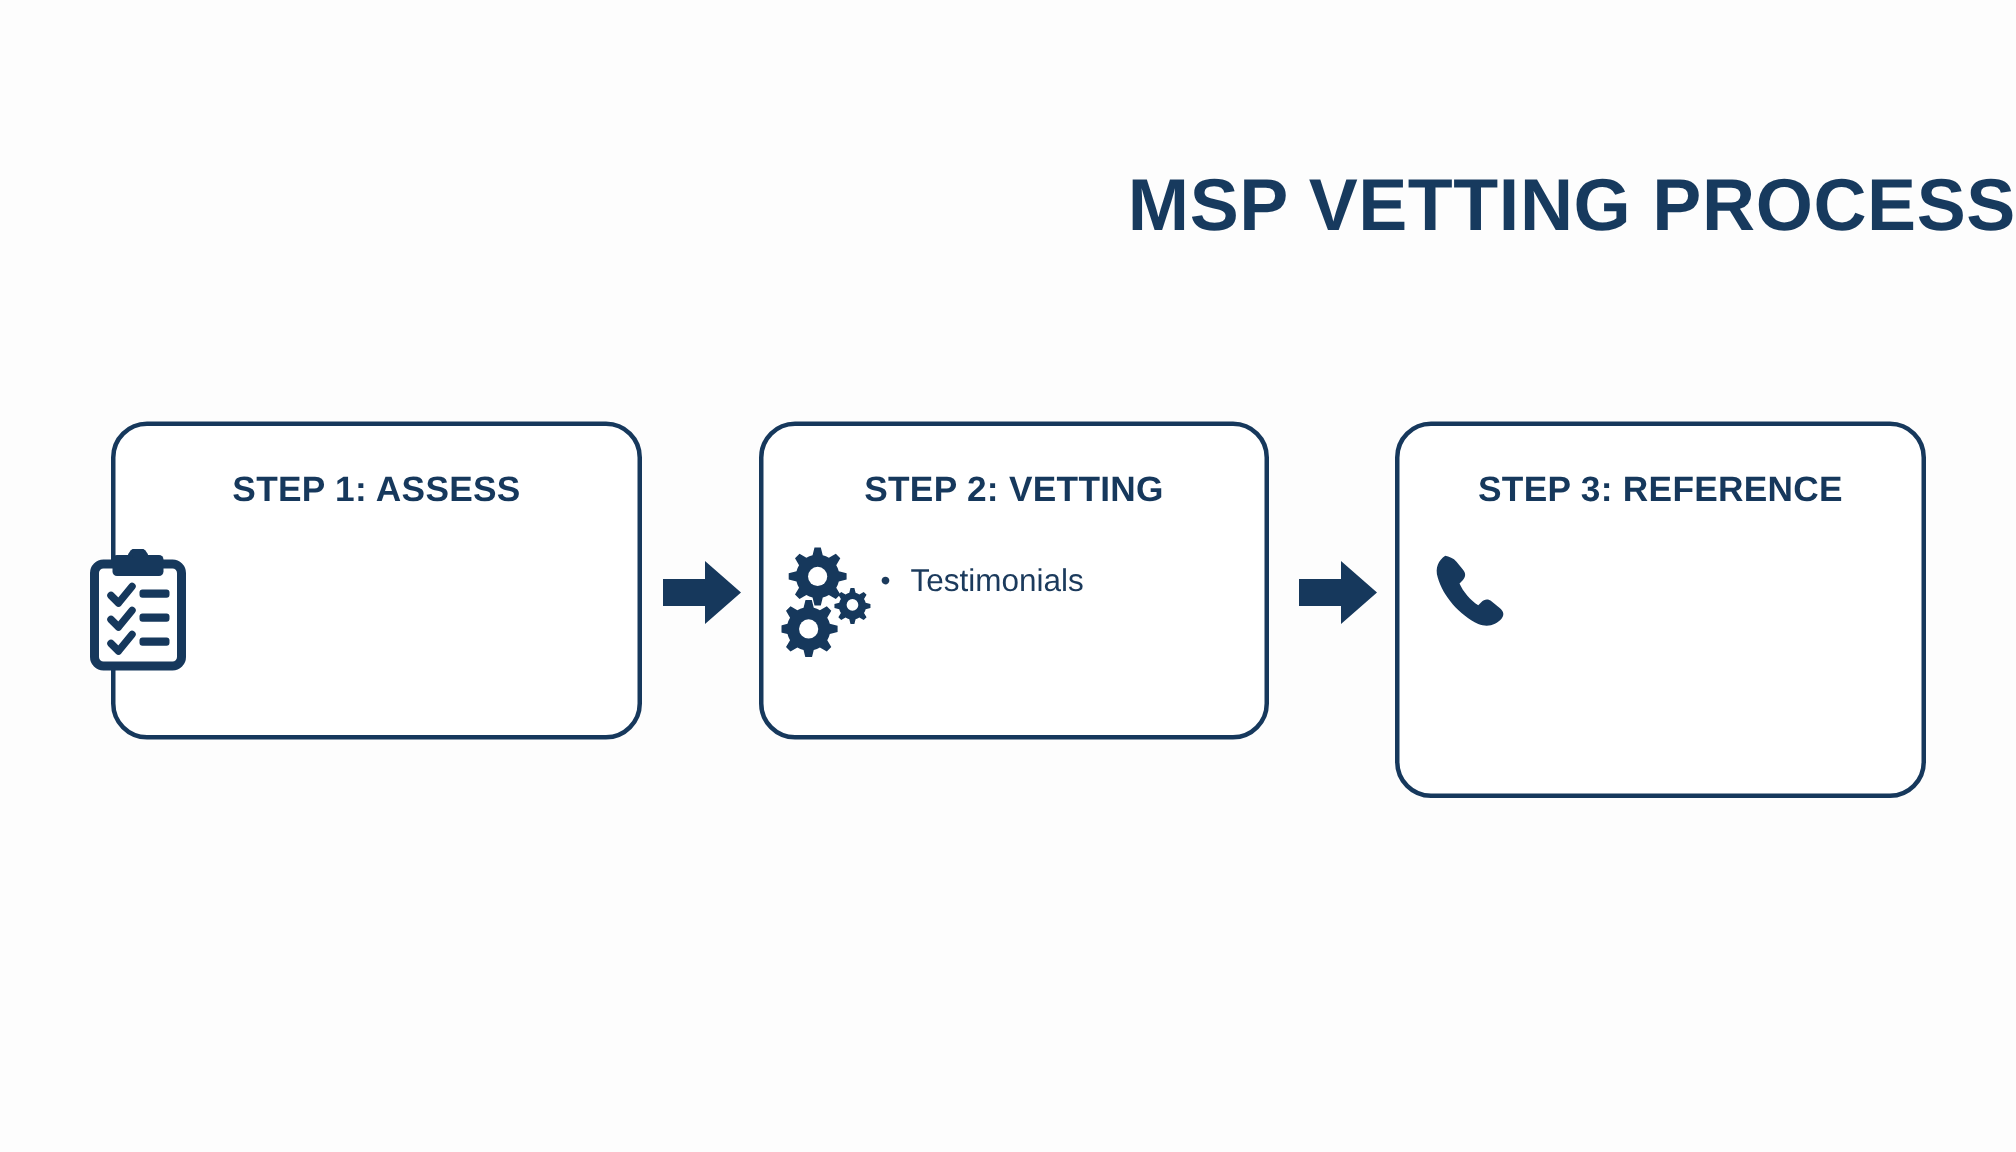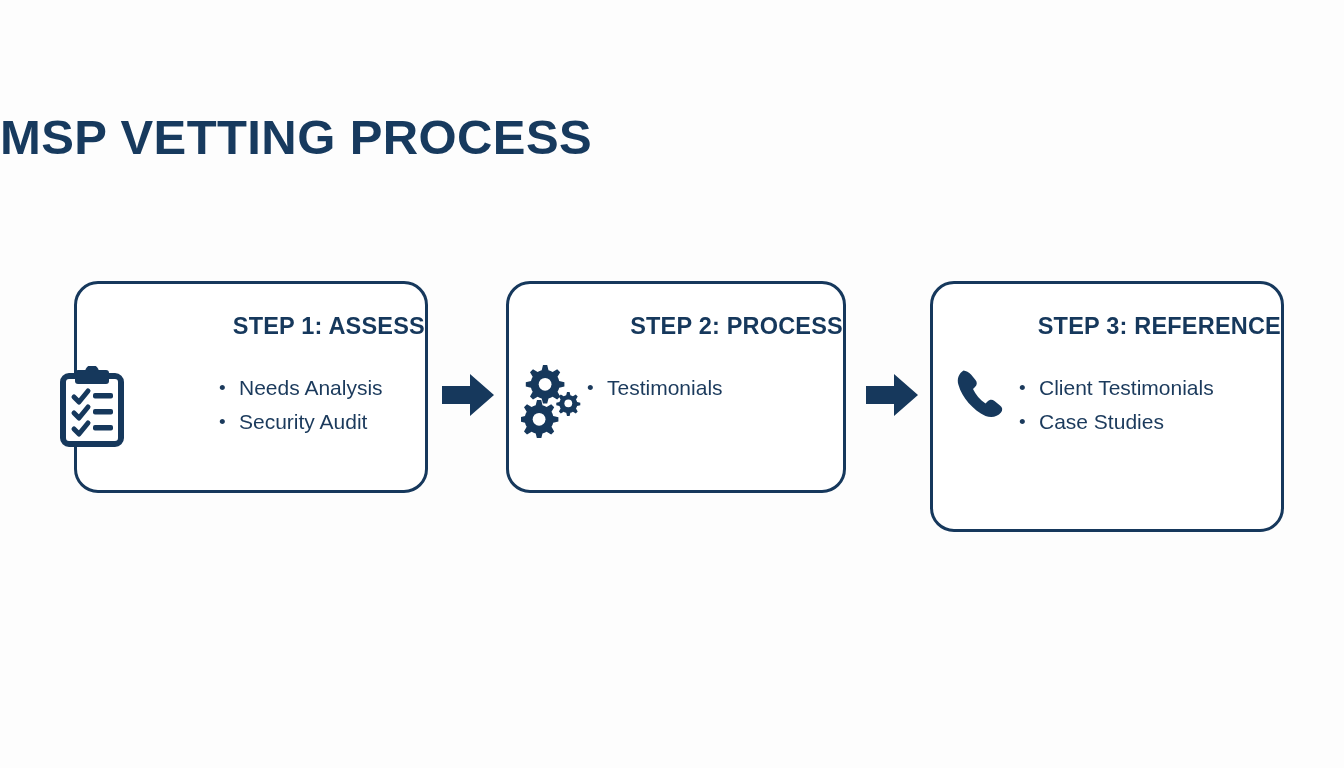--- a/index.html
+++ b/index.html
@@ -20,21 +20,21 @@
     position: absolute;
     inset: 0;
   }
 
   
   .title {
     position: absolute;
     left: 0;
     top: 113px;
     width: 1344px;
-    text-align: left;
+    text-align: right;
     font-family: "Liberation Sans Narrow", "Liberation Sans", sans-serif;
     font-size: 49px;
     font-weight: bold;
     letter-spacing: 0.4px;
     color: #173a5e;
     line-height: 1;
     white-space: nowrap;
   }
 
   
@@ -47,21 +47,21 @@
   }
   #card-1 { left: 74px;  top: 281px; width: 354px; height: 212px; }
   #card-2 { left: 506px; top: 281px; width: 340px; height: 212px; }
   #card-3 { left: 930px; top: 281px; width: 354px; height: 251px; }
 
   .card-heading {
     position: absolute;
     left: 0;
     right: 0;
     top: 31px;
-    text-align: right;
+    text-align: center;
     font-family: "Liberation Sans Narrow", "Liberation Sans", sans-serif;
     font-size: 23.5px;
     font-weight: bold;
     letter-spacing: 0.2px;
     color: #16385c;
     line-height: 1;
     white-space: nowrap;
   }
 
   .bullets {
@@ -129,34 +129,30 @@
         <path d="M19 31 l5 5 l9 -11" fill="none" stroke="#16385c" stroke-width="5" stroke-linecap="round" stroke-linejoin="round"></path>
         <path d="M19 47 l5 5 l9 -11" fill="none" stroke="#16385c" stroke-width="5" stroke-linecap="round" stroke-linejoin="round"></path>
         <path d="M19 63 l5 5 l9 -11" fill="none" stroke="#16385c" stroke-width="5" stroke-linecap="round" stroke-linejoin="round"></path>
 
         <rect x="38" y="27" width="20" height="5.5" rx="2" fill="#16385c"></rect>
         <rect x="38" y="43" width="20" height="5.5" rx="2" fill="#16385c"></rect>
         <rect x="38" y="59" width="20" height="5.5" rx="2" fill="#16385c"></rect>
       </svg>
     </div>
 
-    <ul class="bullets" id="bullets-1">
-      <li>Needs Analysis</li>
-      <li>Security Audit</li>
-    </ul>
   </div>
 
   <div class="arrow" id="arrow-1">
     <svg width="56" height="48" viewBox="0 0 56 48" xmlns="http://www.w3.org/2000/svg">
       <path d="M2 15 H30 V3 L54 24 L30 45 V33 H2 Z" fill="#16385c"></path>
     </svg>
   </div>
 
   <div class="card" id="card-2">
-    <div class="card-heading">STEP 2: PROCESS</div>
+    <div class="card-heading">STEP 2: VETTING</div>
 
     <div class="card-icon" id="icon-gears">
       <svg width="64" height="76" viewBox="0 0 64 76" xmlns="http://www.w3.org/2000/svg">
         <g fill="#16385c">
 
           <path d="M22 3 l4.2 0 l1.3 5.2 a13 13 0 0 1 4.1 1.7 l4.6 -2.7 l3 3 l-2.7 4.6
                    a13 13 0 0 1 1.7 4.1 l5.2 1.3 l0 4.2 l-5.2 1.3 a13 13 0 0 1 -1.7 4.1
                    l2.7 4.6 l-3 3 l-4.6 -2.7 a13 13 0 0 1 -4.1 1.7 l-1.3 5.2 l-4.2 0
                    l-1.3 -5.2 a13 13 0 0 1 -4.1 -1.7 l-4.6 2.7 l-3 -3 l2.7 -4.6
                    a13 13 0 0 1 -1.7 -4.1 l-5.2 -1.3 l0 -4.2 l5.2 -1.3 a13 13 0 0 1 1.7 -4.1
@@ -199,19 +195,15 @@
     <div class="card-icon" id="icon-phone">
       <svg width="62" height="62" viewBox="0 0 62 62" xmlns="http://www.w3.org/2000/svg">
         <path d="M10.5 4.5 C6 7.5 3.5 12.5 5.5 19 C9 31.5 20 44 32.5 50
                  C39 52.5 44.5 50.5 48 46.5 C50 44 49.5 41.5 47 39.5
                  L41.5 35 C39 33 36.5 33.5 34.5 35.5 L32.5 37.5
                  C27 34 22.5 28.5 20 23 L22 21 C24 19 24.5 16.5 22.5 14
                  L18 8.5 C16 6 13 5 10.5 4.5 Z" fill="#16385c"></path>
       </svg>
     </div>
 
-    <ul class="bullets" id="bullets-3">
-      <li>Client Testimonials</li>
-      <li>Case Studies</li>
-    </ul>
   </div>
 
 </div>
 
 </body></html>

